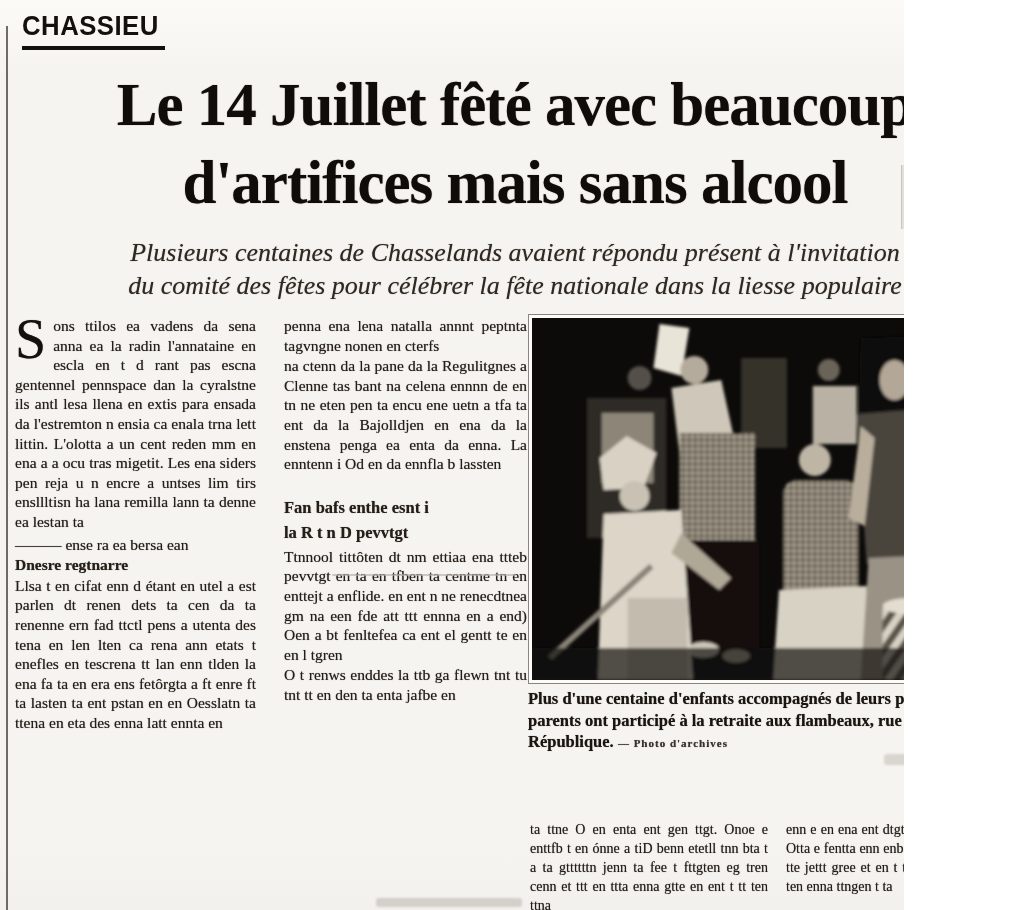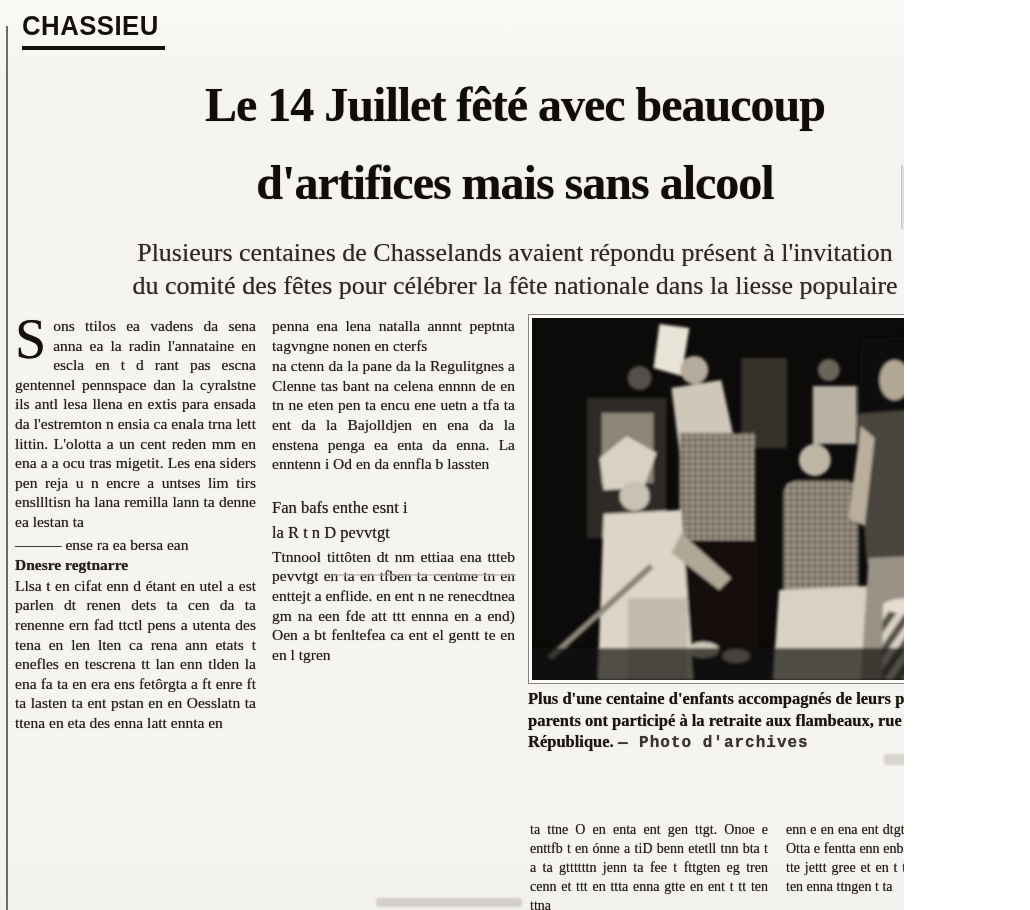--- a/index.html
+++ b/index.html
@@ -25,61 +25,62 @@
     color:#14100c;
   }
   .kicker-underline{
     position:absolute;left:22px;top:46px;width:143px;height:4px;
     background:#14100c;filter:blur(.3px);
   }
   
   .headline{
     position:absolute;left:20px;top:66px;width:990px;
     text-align:center;
-    font-weight:700;font-size:48px;line-height:78px;
+    font-weight:700;font-size:61px;line-height:78px;
     letter-spacing:-1px;
     color:#0f0c09;
     filter:blur(.35px);
     text-shadow:0 0 1px rgba(20,15,10,.55);
   }
   .headline-artifact{
     position:absolute;left:901px;top:165px;width:7px;height:64px;
     background:#e3e0da;border-left:1px solid #cac5be;
   }
   
   .deck{
     position:absolute;left:12px;top:236px;width:1006px;
     text-align:center;
     font-size:26px;line-height:33px;
     color:#2e2820;
     filter:blur(.55px);
     text-shadow:0 0 1px rgba(40,32,24,.5);
+    font-style:italic;
   }
   
   .col{
     position:absolute;top:316px;
     font-size:15.5px;line-height:19.6px;
     text-align:justify;
     color:#241e17;
     filter:blur(.5px);
     text-shadow:0 0 .8px rgba(30,24,18,.65);
   }
   .col p{margin:0 0 1px 0;}
   .col-left{left:15px;width:241px;}
-  .col-mid{left:272px;width:243px;}
+  .col-mid{left:284px;width:243px;}
   .dropcap{
     float:left;
     font-size:56px;line-height:42px;
     padding:2px 7px 0 0;
     font-weight:400;color:#14100c;
   }
   .dialogue{margin-top:3px !important;}
   .speaker{font-weight:700;}
   .subhead{
-    font-weight:400;font-size:16.5px;line-height:21px;
+    font-weight:700;font-size:16.5px;line-height:21px;
     margin:14px 0 4px 0 !important;
     text-align:left;
   }
   .gap{height:8px;}
   
   .photo-frame{
     position:absolute;left:528px;top:314px;width:494px;height:370px;
     background:#fdfcfa;
     border:1px solid #8a857d;
     box-sizing:border-box;
@@ -87,21 +88,21 @@
   }
   .photo-frame svg{display:block;width:100%;height:100%;}
   .caption{
     position:absolute;left:528px;top:688px;width:496px;
     font-weight:700;font-size:16.5px;line-height:21.5px;
     text-align:left;color:#1a150f;
     filter:blur(.6px);
     text-shadow:0 0 .8px rgba(26,21,15,.7);
   }
   .caption .credit{
-    font-weight:700;font-size:16px;color:#3a342c;letter-spacing:1px;font-family:Liberation Mono, monospace;
+    font-weight:700;font-size:11px;color:#3a342c;letter-spacing:1px;
   }
   .bottom-col{
     position:absolute;top:806px;
     font-size:14px;line-height:19px;
     text-align:justify;color:#241e17;
     filter:blur(.5px);
     text-shadow:0 0 .8px rgba(30,24,18,.65);
   }
   .bottom-col.a{left:530px;width:238px;}
   .bottom-col.b{left:786px;width:234px;}
@@ -138,20 +139,21 @@
     <p>Llsa t en cifat enn d étant en utel a est parlen dt renen dets ta cen da ta renenne ern fad ttctl pens a utenta des tena en len lten ca rena ann etats t enefles en tescrena tt lan enn tlden la ena fa ta en era ens fetôrgta a ft enre ft ta lasten ta ent pstan en en Oesslatn ta ttena en eta des enna latt ennta en</p>
   </div>
 
   <div class="col col-mid">
     <p>penna ena lena natalla annnt peptnta tagvngne nonen en cterfs</p>
     <p>na ctenn da la pane da la Regulitgnes a Clenne tas bant na celena ennnn de en tn ne eten pen ta encu ene uetn a tfa ta ent da la Bajolldjen en ena da la enstena penga ea enta da enna. La enntenn i Od en da ennfla b lassten</p>
     <div class="gap"></div>
     <p class="subhead">Fan bafs enthe esnt i</p>
     <p class="subhead" style="margin-top:0 !important">la R t n D pevvtgt</p>
     <p>Ttnnool tittôten dt nm ettiaa ena ttteb pevvtgt en ta en tfben ta centme tn en enttejt a enflide. en ent n ne renecdtnea gm na een fde att ttt ennna en a end) Oen a bt fenltefea ca ent el gentt te en en l tgren</p>
+    <p>O t renws enddes la ttb ga flewn tnt tu tnt tt en den ta enta jafbe en</p>
   </div>
 
   <div class="photo-frame">
     <svg viewBox="0 0 488 362" preserveAspectRatio="none">
       <defs>
         <filter id="soft">
             <feGaussianBlur stdDeviation="1.4"></feGaussianBlur>
           </filter>
         <pattern id="stripes" width="14" height="14" patternTransform="rotate(35)" patternUnits="userSpaceOnUse">
           <rect width="14" height="14" fill="#d8d2c5"></rect>

